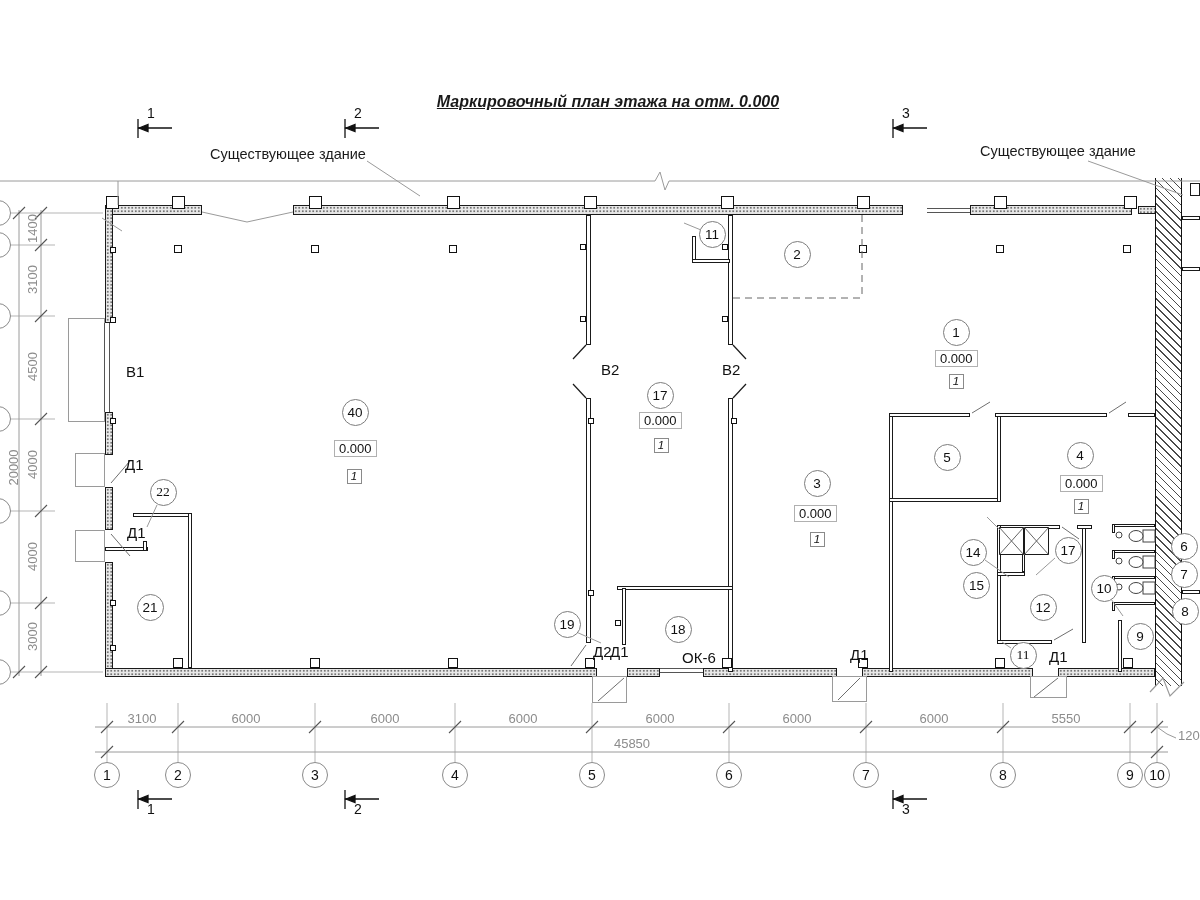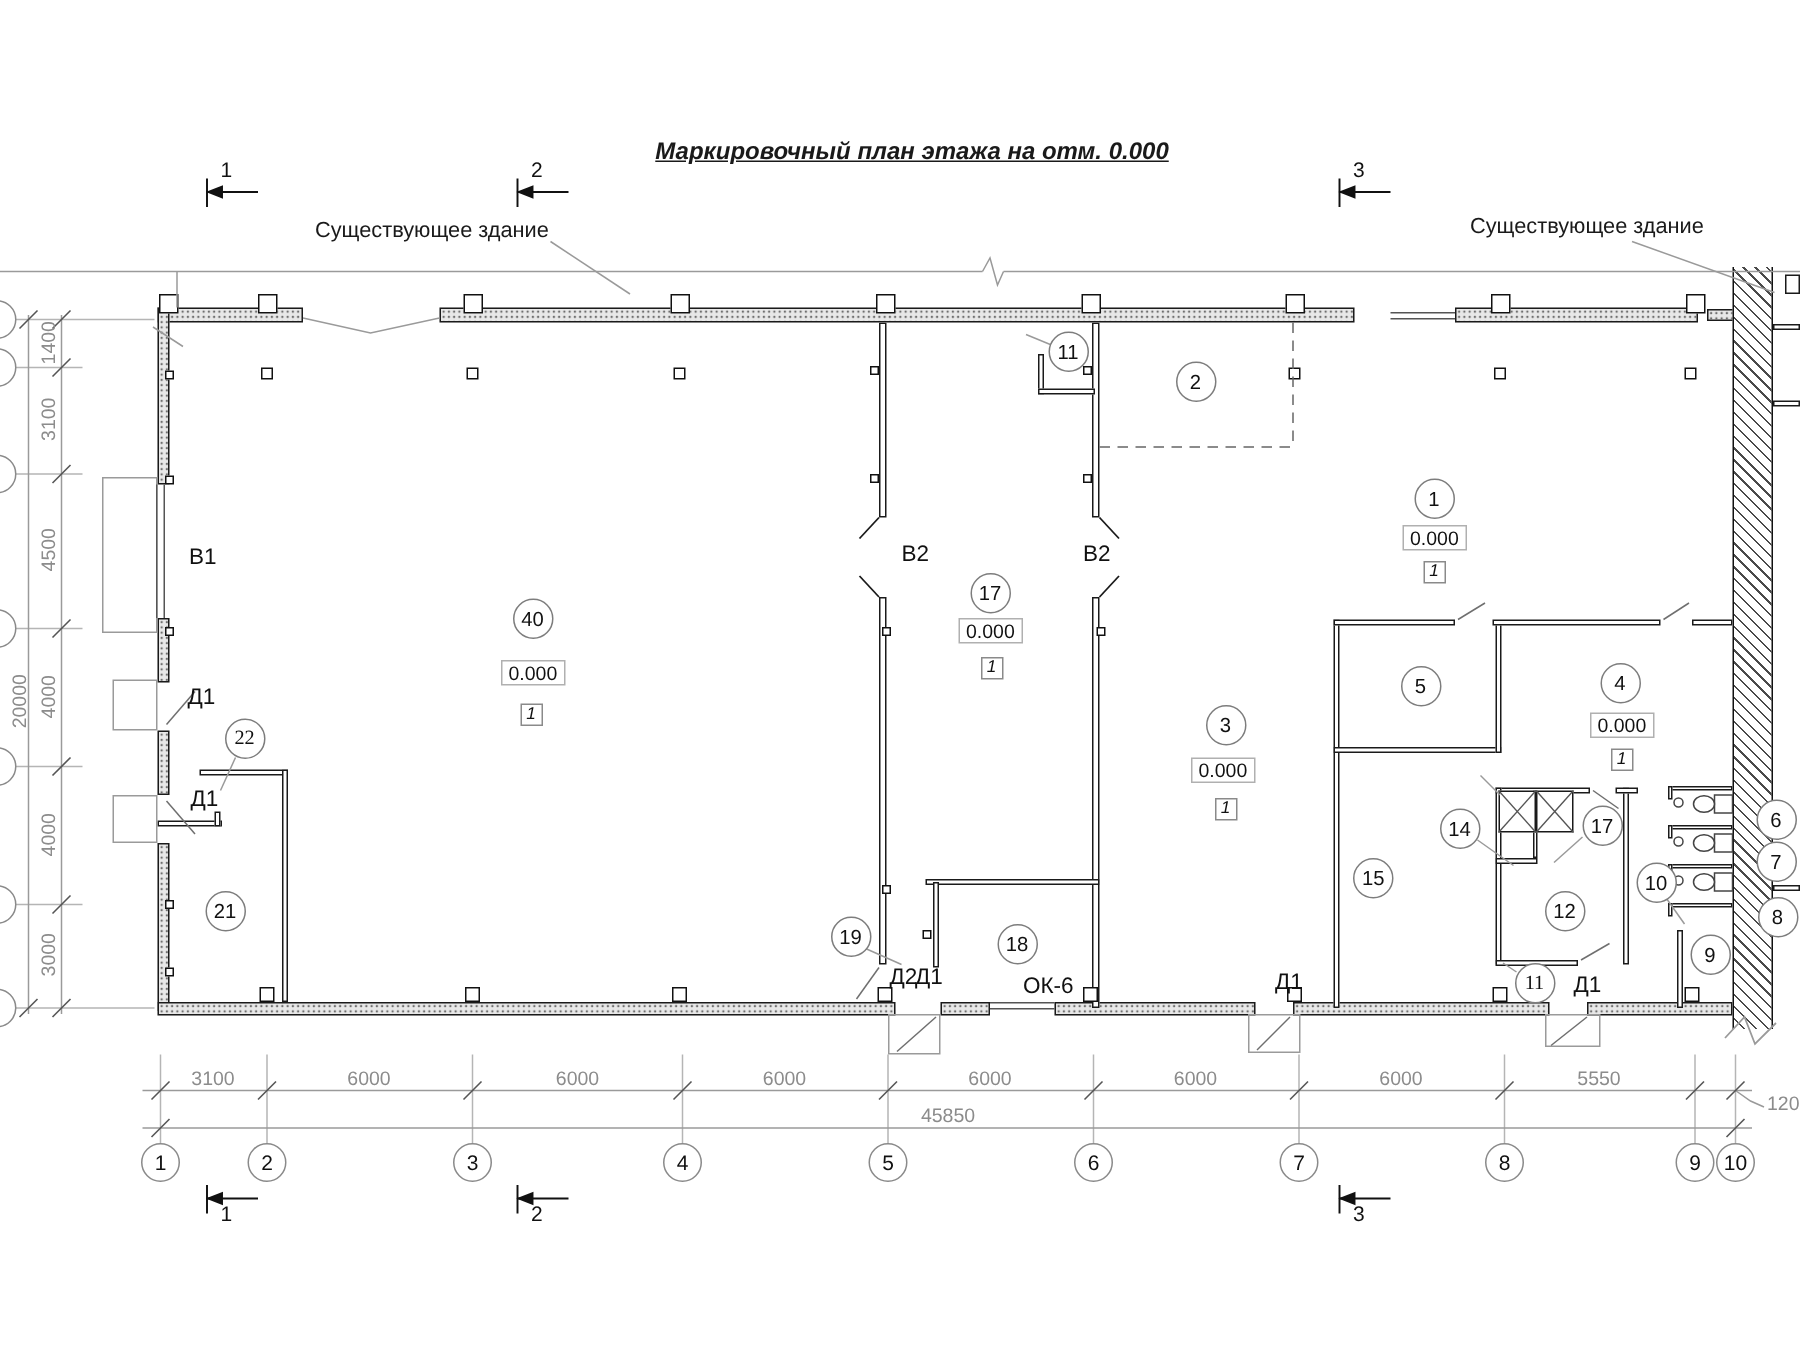--- a/index.html
+++ b/index.html
@@ -298,21 +298,21 @@
       <div class="room-circle" style="left: 933.5px; top: 443.5px;">5</div>
       <div class="room-circle" style="left: 1170.5px; top: 532.5px;">6</div>
       <div class="room-circle" style="left: 1170.5px; top: 560.5px;">7</div>
       <div class="room-circle" style="left: 1171.5px; top: 597.5px;">8</div>
       <div class="room-circle" style="left: 1126.5px; top: 622.5px;">9</div>
       <div class="room-circle" style="left: 1090.5px; top: 574.5px;">10</div>
       <div class="room-circle" style="left: 1009.5px; top: 641.5px; font-family: Liberation Serif, serif;">11</div>
       <div class="room-circle" style="left: 1029.5px; top: 593.5px;">12</div>
       <div class="room-circle" style="left: 1054.5px; top: 536.5px;">17</div>
       <div class="room-circle" style="left: 959.5px; top: 538.5px;">14</div>
-      <div class="room-circle" style="left: 902px; top: 571.5px; text-align: center;">15</div>
+      <div class="room-circle" style="left: 963px; top: 571.5px; text-align: center;">15</div>
       <div class="room-circle" style="left: 698.5px; top: 220.5px;">11</div>
       <div class="room-circle" style="left: 646.5px; top: 381.5px;">17</div>
       <div class="room-circle" style="left: 664.5px; top: 615.5px;">18</div>
       <div class="room-circle" style="left: 553.5px; top: 610.5px;">19</div>
       <div class="room-circle" style="left: 341.5px; top: 398.5px;">40</div>
       <div class="room-circle" style="left: 136.5px; top: 593.5px;">21</div>
       <div class="room-circle" style="left: 149.5px; top: 478.5px; font-family: Liberation Serif, serif;">22</div>
       <div class="elev" style="left: 334px; top: 439.5px;">0.000</div>
       <div class="elev" style="left: 639px; top: 411.5px;">0.000</div>
       <div class="elev" style="left: 794px; top: 504.5px;">0.000</div>

